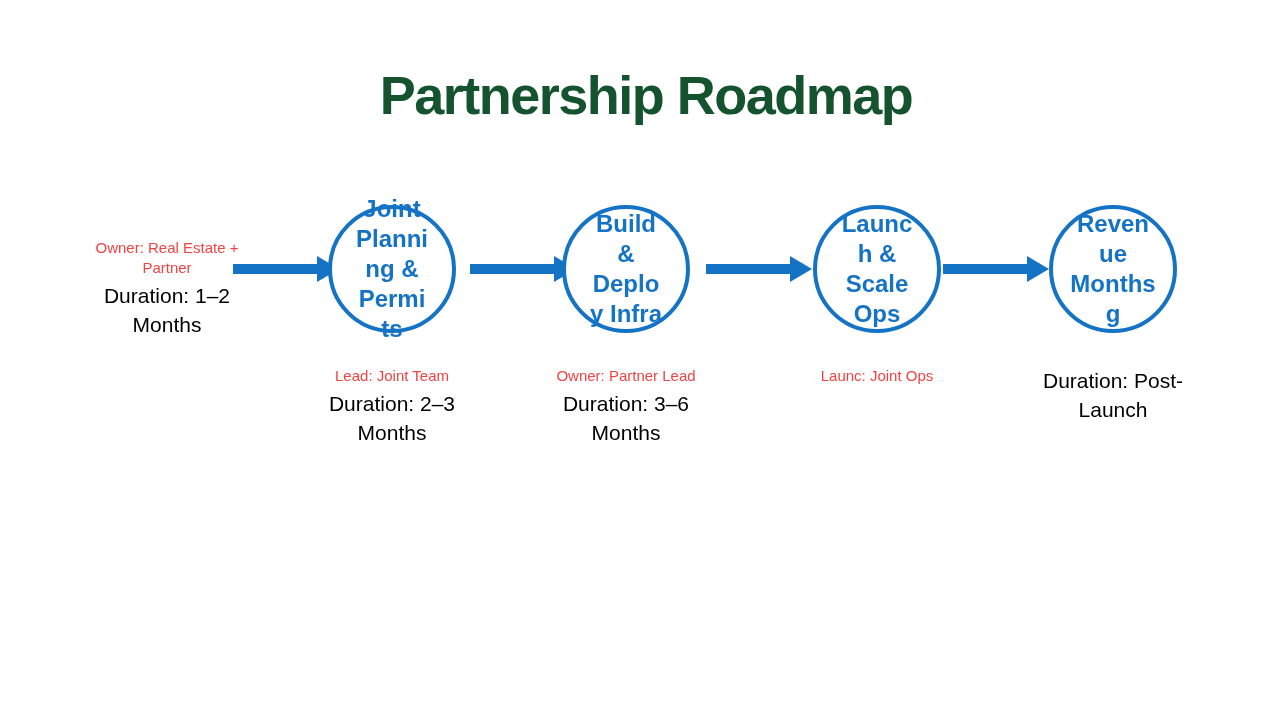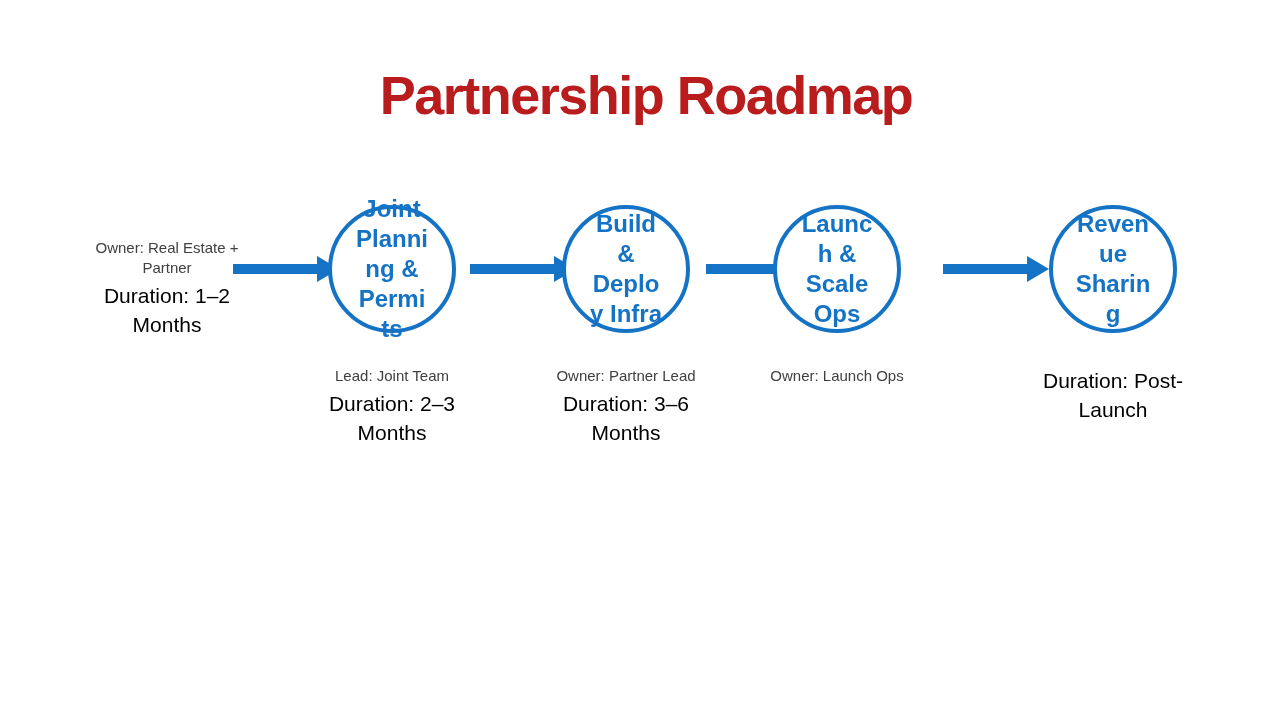--- a/index.html
+++ b/index.html
@@ -12,28 +12,28 @@
     --blue:#1573C6;
   }
   .title{
     position:absolute;
     top:64px;left:12px;right:0;
     margin:0;
     text-align:center;
     font-size:54px;
     font-weight:700;
     letter-spacing:-1.5px;
-    color:#b91c1c;
+    color:#14532d;
   }
   .stage{
     position:absolute;
     top:205px;
     width:190px;
   }
-  .s0{left:72px}.s1{left:297px}.s2{left:531px}.s3{left:742px}.s4{left:1018px}
+  .s0{left:72px}.s1{left:297px}.s2{left:531px}.s3{left:782px}.s4{left:1018px}
   .circle{
     width:120px;height:120px;
     margin:0 auto;
     border:4px solid var(--blue);
     border-radius:50%;
     background:#ffffff;
     display:flex;align-items:center;justify-content:center;
     overflow:visible;
   }
   .circle-label{
@@ -46,21 +46,21 @@
     font-weight:700;
     color:var(--blue);
   }
   .labels{
     margin-top:33px;
     text-align:center;
   }
   .owner{
     font-size:15px;
     line-height:20px;
-    color:#404040;
+    color:#ef4444;
     white-space:pre-line;
   }
   .duration{
     margin-top:3px;
     font-size:21px;
     line-height:29px;
     color:#000000;
     white-space:pre-line;
   }
   .arrow{position:absolute;top:264px;height:10px;width:106px;}
@@ -134,34 +134,34 @@
   </div>
 
   <div class="stage s3">
     <div class="circle">
       <div class="circle-label">Launc
 h &amp;
 Scale
 Ops</div>
     </div>
     <div class="labels">
-      <div class="owner">Owner: Launch Ops</div>
+      <div class="owner">Launc: Joint Ops</div>
     </div>
   </div>
 
   <div class="arrow a3">
     <div class="shaft"></div>
     <div class="head"></div>
   </div>
 
   <div class="stage s4">
     <div class="circle">
       <div class="circle-label">Reven
 ue
-Sharin
+Months
 g</div>
     </div>
     <div class="labels">
       <div class="duration">Duration: Post-
 Launch</div>
     </div>
   </div>
 
 </div>
 

